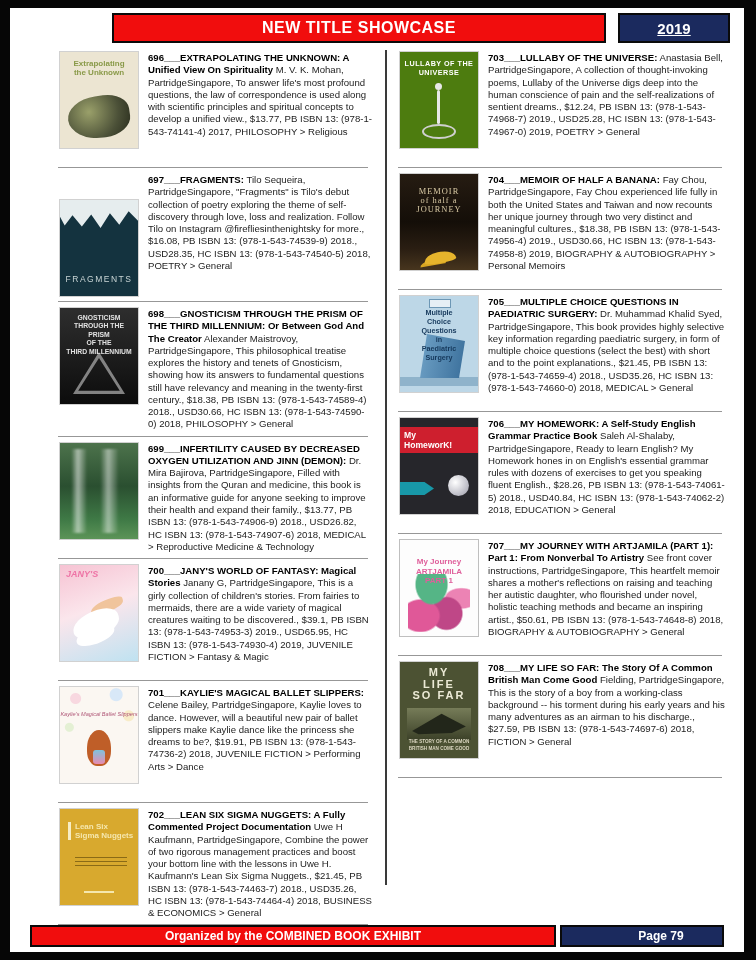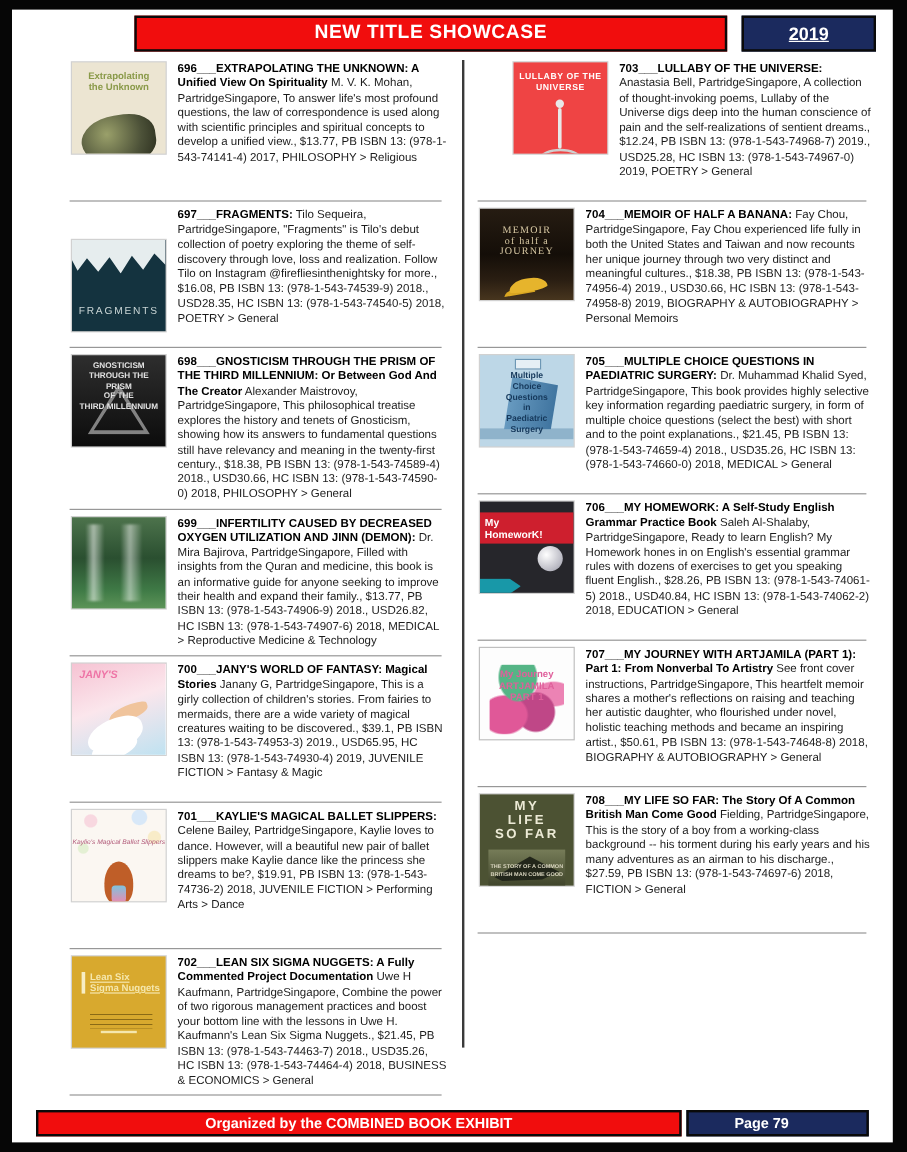--- a/index.html
+++ b/index.html
@@ -9,36 +9,36 @@
 
   
   .hdr{display:flex;gap:12px;height:30px;margin:5px 14px 5px 54px;padding-left:48px;}
   .hdr .bar-red{flex:1;border:2px solid #0a0a0a;display:flex;align-items:center;justify-content:center;
        color:#fff;font-weight:bold;font-size:16px;letter-spacing:.5px;}
   .hdr .bar-navy{width:108px;border:2px solid #0a0a0a;display:flex;align-items:center;justify-content:center;
        color:#fff;font-weight:bold;font-size:15px;text-decoration:underline;}
   .ftr{position:absolute;bottom:5px;left:20px;width:694px;display:flex;gap:4px;height:22px;}
   .ftr .bar-red{flex:1;border:2px solid #0a0a0a;display:flex;align-items:center;justify-content:center;
        color:#fff;font-weight:bold;font-size:12px;}
-  .ftr .bar-navy{width:152px;border:2px solid #0a0a0a;display:flex;align-items:center;padding-left:38px;
-       box-sizing:border-box;color:#fff;font-weight:bold;font-size:12px;}
+  .ftr .bar-navy{width:164px;border:2px solid #0a0a0a;display:flex;align-items:center;padding-left:38px;
+       box-sizing:border-box;color:#fff;font-weight:bold;font-size:12px;justify-content:center;}
 
   
   .content{display:flex;margin:2px 12px 0 44px;}
   .col-left{width:324px;}
   .divider{width:2px;background:#3a3a3a;margin:2px 7px 42px 7px;}
   .col-right{flex:1;}
 
   .entry{display:flex;gap:10px;padding:4px 2px 3px 6px;min-height:110px;}
   .desc{margin:0;flex:1;font-size:9.6px;line-height:1.28;color:#1c1c1c;padding-right:4px;}
   .desc b{color:#000;}
   .rule{border-top:1px solid #979797;margin:2px 10px 2px 4px;}
 
   
-  .cover{width:78px;min-width:78px;height:76px;position:relative;overflow:hidden;
+  .cover{width:78px;min-width:78px;height:96px;position:relative;overflow:hidden;
          box-shadow:0 0 0 1px rgba(0,0,0,.18);}
   .ct{position:relative;z-index:3;white-space:pre-line;font-weight:bold;text-align:center;}
   .art{position:absolute;z-index:1;}
 
   
   .c696{background:#ece5d2;}
   .c696 .ct{color:#8a9a49;font-size:8px;padding-top:7px;}
   .c696 .art{top:44px;left:8px;width:62px;height:42px;border-radius:55% 45% 50% 60%;
       background:radial-gradient(circle at 35% 35%,#9aa06a,#4c5138 60%,#26291a);transform:rotate(-8deg);}
   
@@ -66,26 +66,26 @@
       radial-gradient(circle at 88% 30%,#f8ecc8 0 5px,transparent 6px),
       radial-gradient(circle at 12% 42%,#e4f0d4 0 4px,transparent 5px);}
   .c701 .ct{color:#b05878;font-size:5.6px;font-style:italic;padding-top:24px;font-weight:normal;}
   .c701 .art{top:46px;left:31px;width:16px;height:16px;background:#f6d9bb;border-radius:50%;}
   .c701 .art::before{content:"";position:absolute;left:-4px;top:-3px;width:24px;height:36px;
       background:#bf5e28;border-radius:50% 50% 42% 42%;z-index:-1;}
   .c701 .art::after{content:"";position:absolute;top:17px;left:2px;width:12px;height:14px;
       background:linear-gradient(180deg,#7fc3dd,#e88bb0);border-radius:3px;}
   
   .c702{background:#d8a92e;}
-  .c702 .ct{color:#f5e7ad;font-size:8px;text-align:left;margin:13px 0 0 8px;padding-left:4px;border-left:3px solid #f7edc4;text-decoration:underline;}
+  .c702 .ct{color:#f5e7ad;font-size:8px;text-align:left;margin:13px 0 0 8px;padding-left:4px;border-left:3px solid #f7edc4;}
   .c702 .art{top:48px;left:15px;width:52px;height:12px;
       background:repeating-linear-gradient(180deg,#8a6a16 0 1px,transparent 1px 4px);}
   .c702::after{content:"";position:absolute;bottom:12px;left:24px;width:30px;height:2px;background:#f5e7ad;}
   
-  .c703{background:#ef4444;margin-left:28px;}
+  .c703{background:#4d7c0f;}
   .c703 .ct{color:#fff;font-size:7.2px;letter-spacing:.5px;padding-top:7px;}
   .c703 .art{left:37px;top:38px;width:3px;height:34px;background:#e8e8e8;border-radius:2px;}
   .c703 .art::before{content:"";position:absolute;top:-7px;left:-2px;width:7px;height:7px;background:#e8e8e8;border-radius:50%;}
   .c703 .art::after{content:"";position:absolute;bottom:-15px;left:-15px;width:30px;height:11px;
       border:2px solid #cfcfcf;border-radius:50%;}
   
   .c704{background:linear-gradient(180deg,#261c12 0%,#140e08 50%,#2a1e12 78%,#47351e 100%);}
   .c704 .ct{color:#d8c9a4;font-family:"Liberation Serif",serif;font-size:8.4px;letter-spacing:1px;padding-top:13px;font-weight:normal;}
   .c704 .art{bottom:7px;left:24px;width:32px;height:11px;background:#e6b42c;
       border-radius:50%/85% 85% 25% 25%;transform:rotate(-10deg);box-shadow:-8px 4px 0 -3px #d9a622;}

